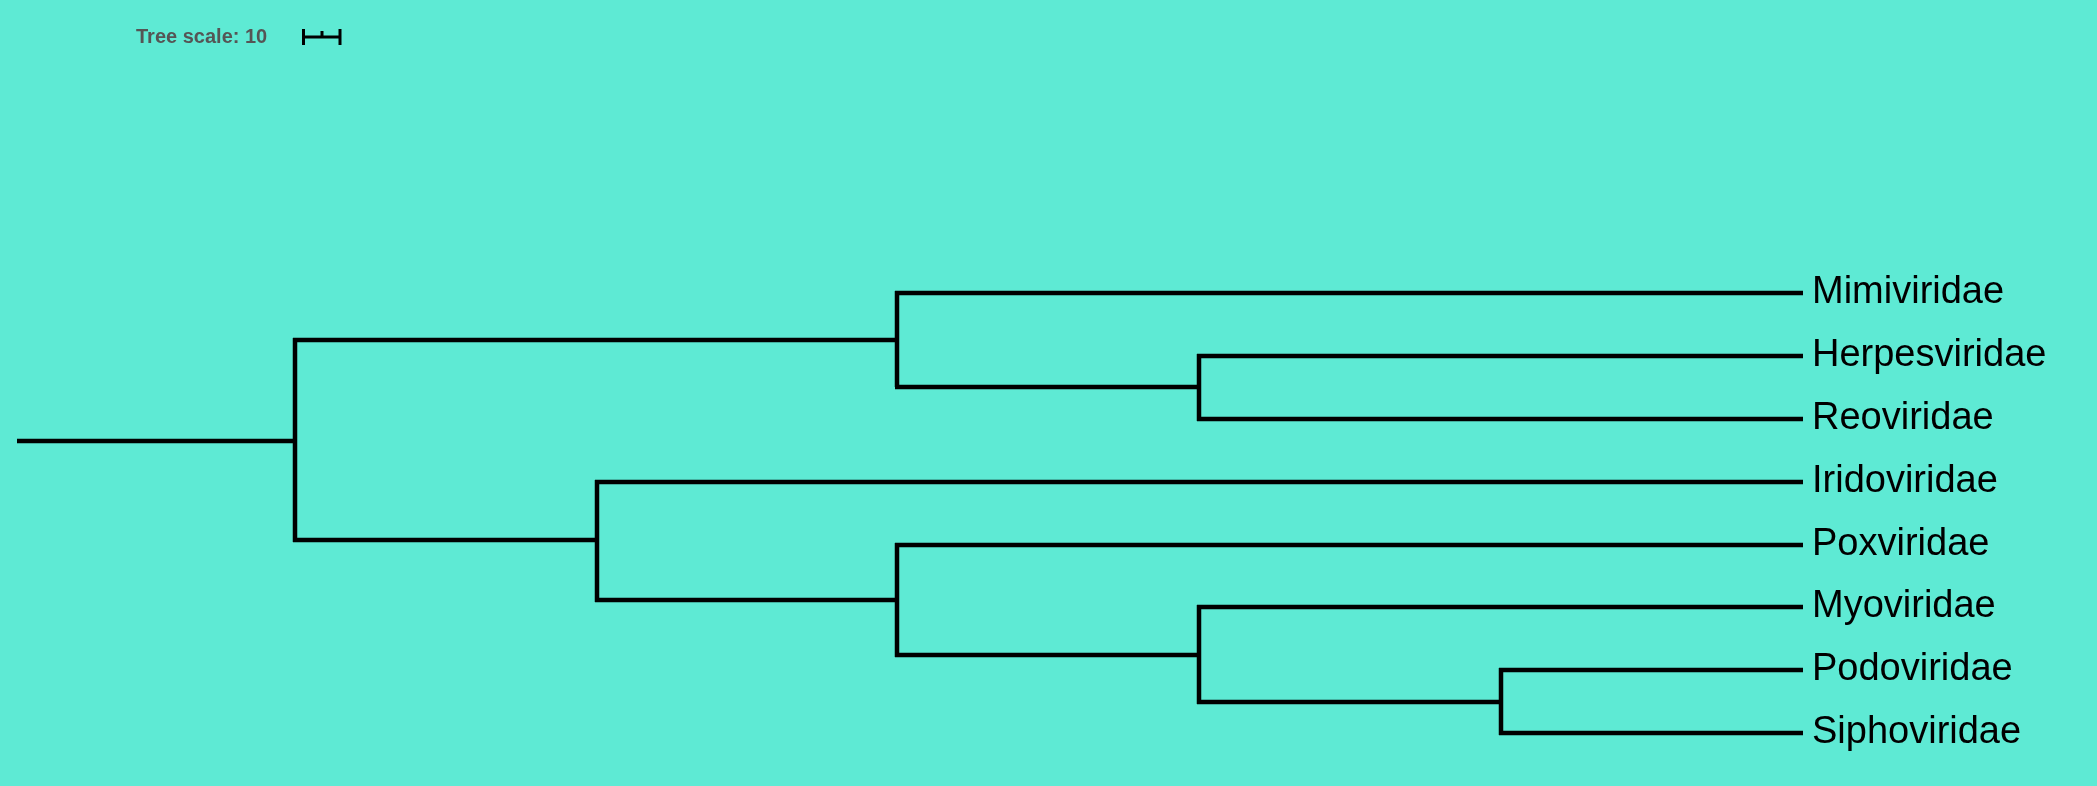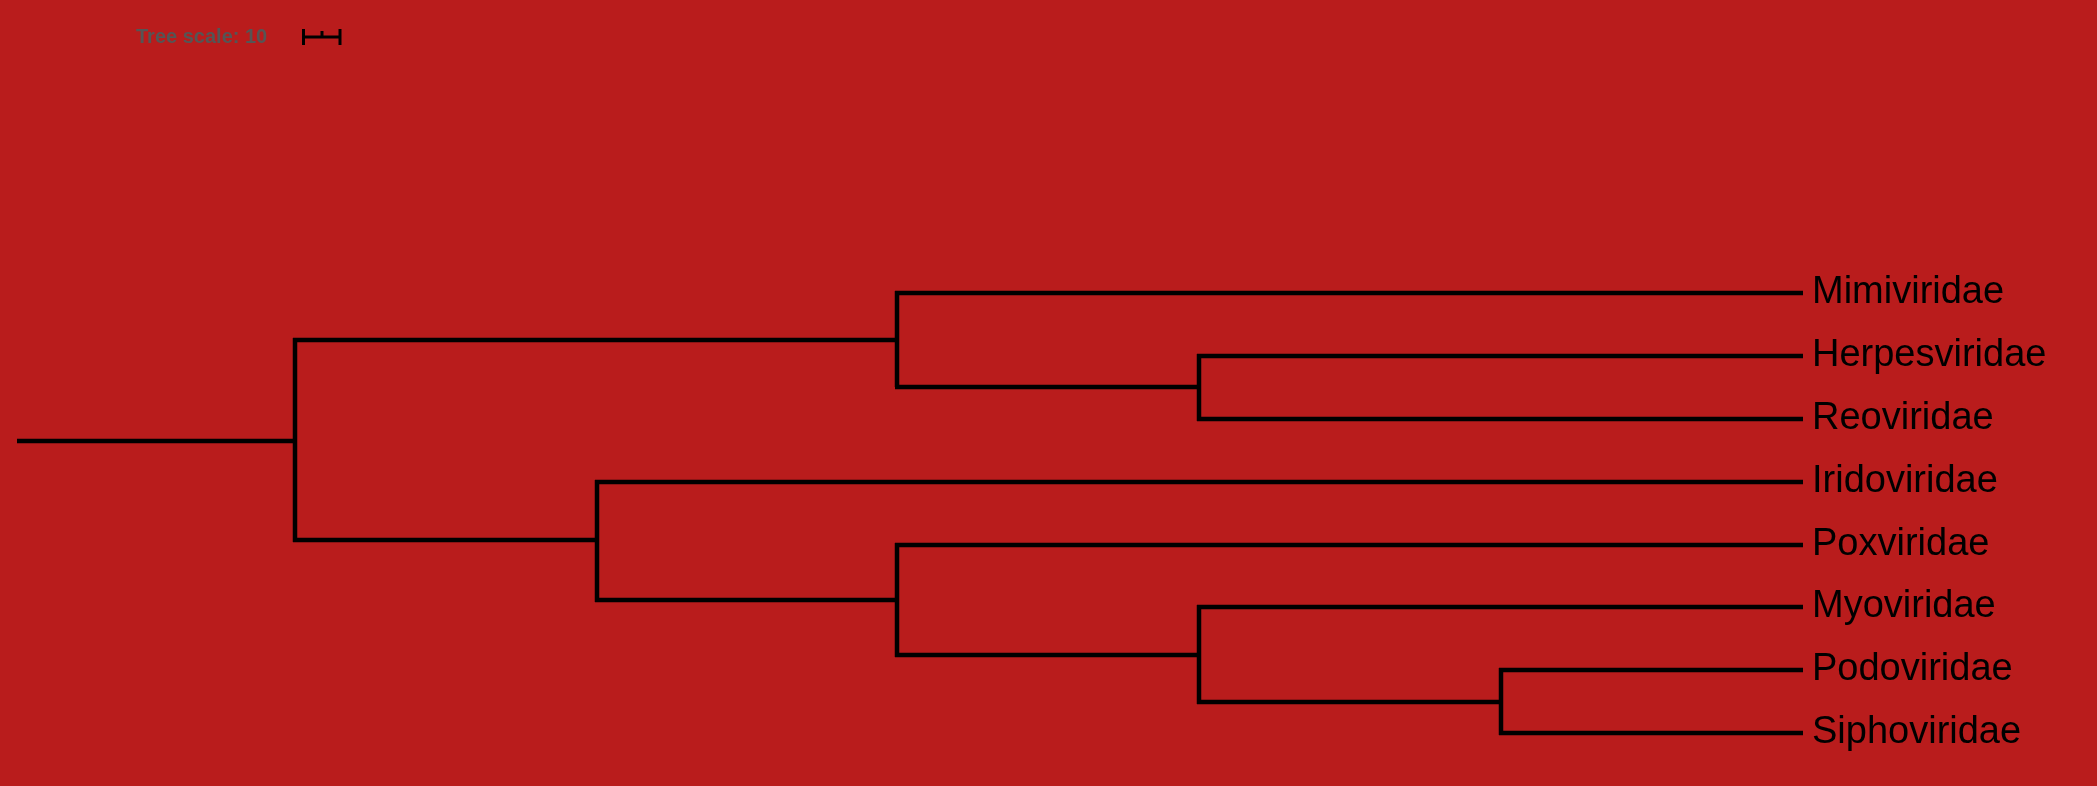--- a/index.html
+++ b/index.html
@@ -8,21 +8,21 @@
     background: #ffffff;
   }
   body {
     font-family: "Liberation Sans", sans-serif;
     -webkit-font-smoothing: antialiased;
   }
   #page {
     position: relative;
     width: 2097px;
     height: 786px;
-    background: #b91c1c;
+    background: #5eead4;
     overflow: hidden;
   }
   #tree-svg {
     position: absolute;
     left: 0;
     top: 0;
     width: 2097px;
     height: 786px;
     display: block;
   }

